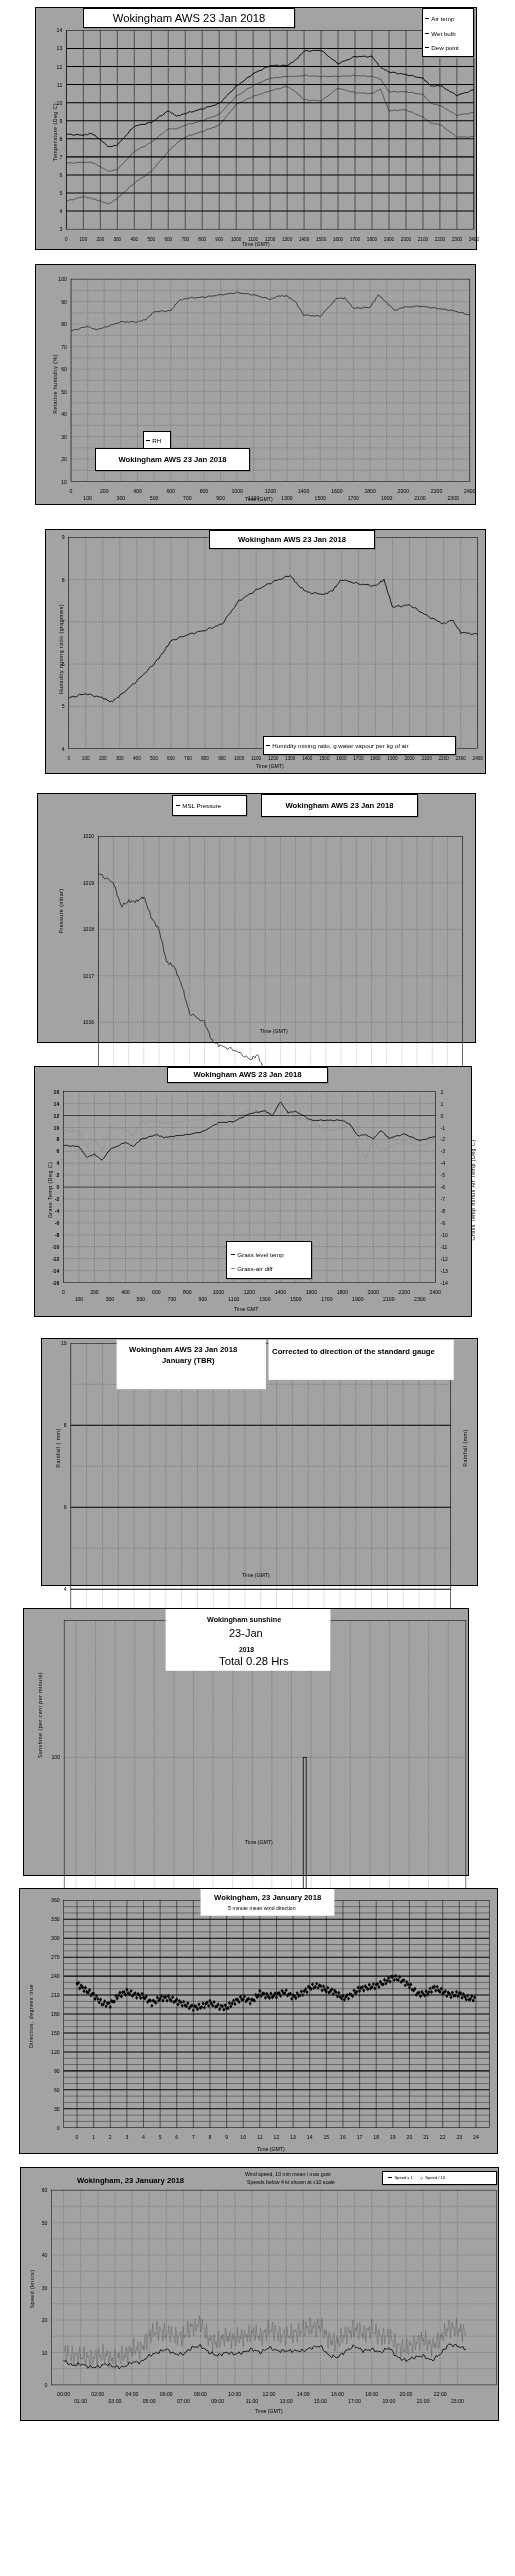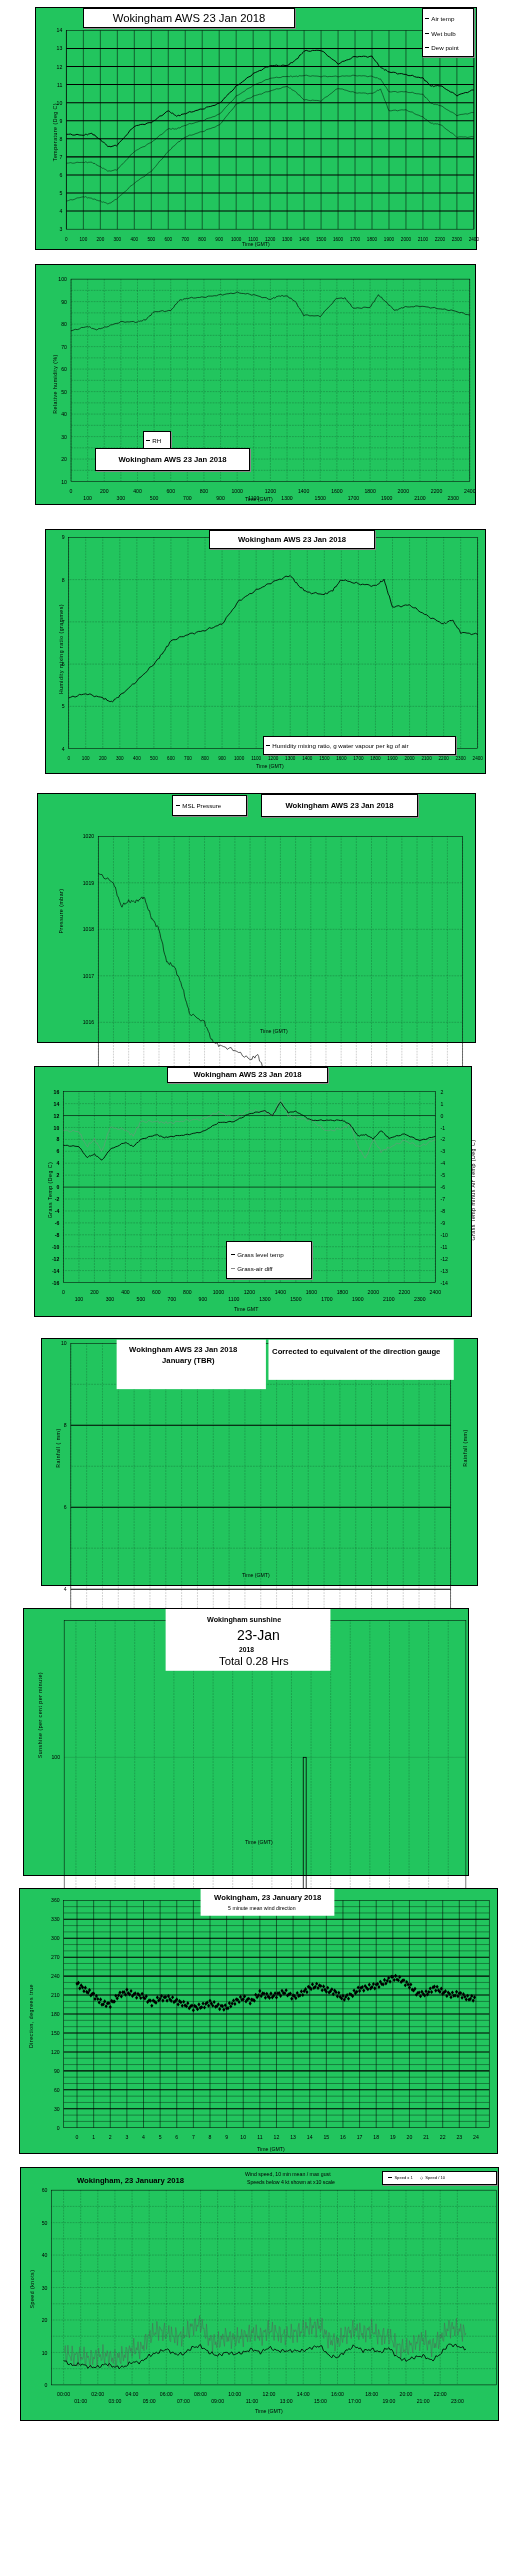--- a/index.html
+++ b/index.html
@@ -1,18 +1,18 @@
 <!DOCTYPE html>
 <html style="font-size:8.2px"><head>
 <meta charset="utf-8">
 <style>
   html, body { margin: 0; padding: 0; background: #ffffff; }
   body { width: 515px; height: 2576px; position: relative; overflow: hidden;
          font-family: "Liberation Sans", sans-serif; color: #000; }
-  .panel { position: absolute; border: 0.5px solid #000; background: #22c55e; box-sizing: border-box; }
+  .panel { position: absolute; border: 0.5px solid #000; background: #a3a3a3; box-sizing: border-box; }
   svg { position: absolute; left: 0; top: 0; overflow: visible; }
   svg text { font-family: "Liberation Sans", sans-serif; fill: #000; }
   .tbox { position: absolute; background: #fff; border: 0.5px solid #000; box-shadow: 1px 1px 0 #888;
           display: flex; flex-direction: column; align-items: center; justify-content: center;
           box-sizing: border-box; text-align: center; }
   .legend { position: absolute; background: #fff; border: 0.5px solid #000; box-shadow: 1px 1px 0 #888;
             box-sizing: border-box; font-size: 5.2px; padding: 2.1px 3.1px; }
   .legend .row { display: flex; align-items: center; gap: 2.1px; white-space: nowrap; height: 9.3px; }
   .swatch { display: inline-block; width: 4.1px; height: 0; border-top: 1px solid #000; }
   .swatch.thin { border-top-width: 0.5px; }
@@ -570,21 +570,21 @@
       <text x="701.75" y="840" font-size="10" text-anchor="middle" font-weight="normal">2100</text>
       <text x="732.5" y="826" font-size="10" text-anchor="middle" font-weight="normal">2200</text>
       <text x="763.25" y="840" font-size="10" text-anchor="middle" font-weight="normal">2300</text>
       <text x="794" y="826" font-size="10" text-anchor="middle" font-weight="normal">2400</text>
       <path d="M56.0,804.0 L243.6,804.0 L249.7,788.1 L302.0,788.1 L305.1,780.1 L618.7,780.1 L621.8,772.2 L794.0,772.2" fill="none" stroke="#000" stroke-width="2"></path>
       <rect x="145" y="1" width="290" height="96" fill="#fff"></rect>
       <rect x="440" y="1" width="360" height="78" fill="#fff"></rect>
     </svg>
   <div class="lbl" style="left:85px; top:6.2px; font-size:7.7px; font-weight:bold; background:#fff; padding:0 2.1px;">Wokingham AWS 23 Jan 2018</div>
   <div class="lbl" style="left:118px; top:16.5px; font-size:7.7px; font-weight:bold; background:#fff; padding:0 2.1px;">January (TBR)</div>
-  <div class="lbl" style="left:228px; top:8.2px; font-size:7.7px; font-weight:bold; background:#fff; padding:0 2.1px;">Corrected to equivalent of the direction gauge</div>
+  <div class="lbl" style="left:228px; top:8.2px; font-size:7.7px; font-weight:bold; background:#fff; padding:0 2.1px;">Corrected to direction of the standard gauge</div>
   <div class="vlabel" style="left:-10.3px; top:106px; width:52px; text-align:center;">Rainfall ( mm)</div>
   <div class="vlabel" style="left:397px; top:106px; width:52px; text-align:center;">Rainfall (mm)</div>
   <div class="lbl" style="left:200px; top:233px;">Time (GMT)</div>
 </div>
 
 <div class="panel" style="left:23px; top:1608px; width:446px; height:268px;">
   <svg id="c6" width="446" height="240" viewBox="0 0 866 466">
       <line x1="100.82926829268293" x2="100.82926829268293" y1="22" y2="820" stroke="#000" stroke-width="0.7" stroke-dasharray="1,2"></line>
       <line x1="138.8780487804878" x2="138.8780487804878" y1="22" y2="820" stroke="#000" stroke-width="0.7" stroke-dasharray="1,2"></line>
       <line x1="176.9268292682927" x2="176.9268292682927" y1="22" y2="820" stroke="#000" stroke-width="0.7" stroke-dasharray="1,2"></line>
@@ -629,21 +629,21 @@
       <text x="709.609756097561" y="842" font-size="13" text-anchor="middle" font-weight="bold">19</text>
       <text x="747.6585365853659" y="842" font-size="13" text-anchor="middle" font-weight="bold">20</text>
       <text x="785.7073170731708" y="842" font-size="13" text-anchor="middle" font-weight="bold">21</text>
       <text x="823.7560975609757" y="842" font-size="13" text-anchor="middle" font-weight="bold">22</text>
       <rect x="275" y="0" width="320" height="120" fill="#fff"></rect>
       <line x1="100.82926829268293" x2="542.1951219512196" y1="819" y2="819" stroke="#000" stroke-width="2"></line>
       <line x1="549.8048780487804" x2="823.7560975609757" y1="819" y2="819" stroke="#000" stroke-width="2"></line>
       <rect x="542.1951219512196" y="288" width="5.707317073170657" height="532" fill="none" stroke="#000" stroke-width="1.5"></rect>
     </svg>
   <div class="lbl" style="left:183px; top:6.2px; font-size:7.2px; font-weight:bold;">Wokingham sunshine</div>
-  <div class="lbl" style="left:213px; top:17.5px; font-size:14px;">23-Jan</div>
+  <div class="lbl" style="left:205px; top:17.5px; font-size:11px;">23-Jan</div>
   <div class="lbl" style="left:215px; top:37px; font-size:6.7px; font-weight:bold;">2018</div>
   <div class="lbl" style="left:195px; top:46px; font-size:11.3px;">Total 0.28 Hrs</div>
   <div class="vlabel" style="left:-36px; top:103px; width:103px; text-align:center;">Sunshine (per cent per minute)</div>
   <div class="lbl" style="left:221px; top:230px;">Time (GMT)</div>
 </div>
 
 <div class="panel" style="left:19px; top:1888px; width:479px; height:266px;">
   <svg id="c7" width="479" height="266" viewBox="0 0 929 517">
       <line x1="109.84375" x2="109.84375" y1="22" y2="464" stroke="#000" stroke-width="1" stroke-dasharray=""></line>
       <line x1="142.1484375" x2="142.1484375" y1="22" y2="464" stroke="#000" stroke-width="1" stroke-dasharray=""></line>

